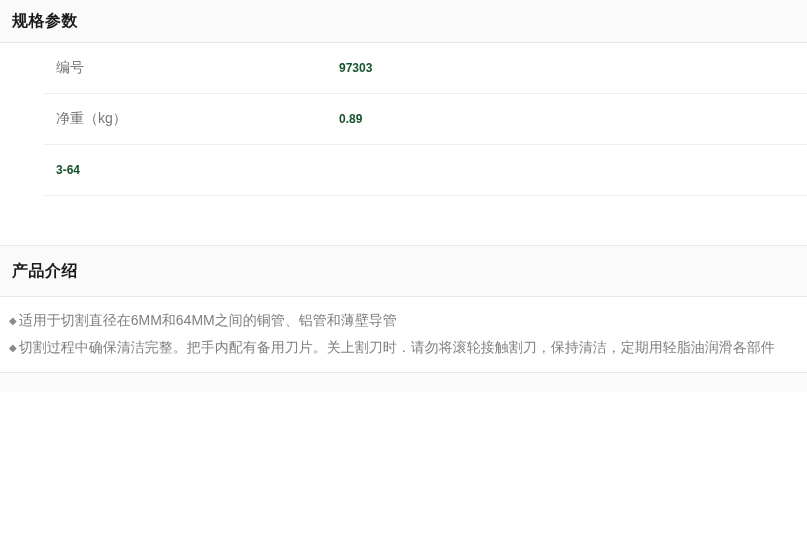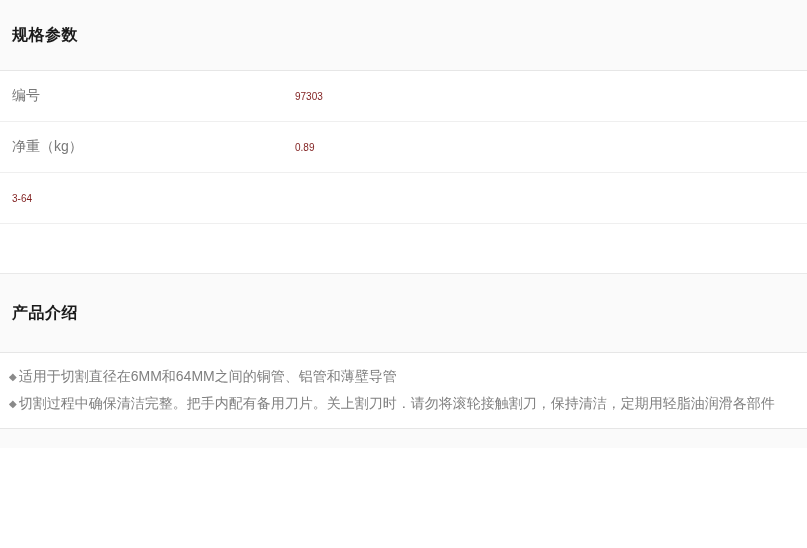--- a/index.html
+++ b/index.html
@@ -7,42 +7,42 @@
     width:807px;height:548px;overflow:hidden;
     background:#ffffff;
     font-family:"Liberation Sans","DejaVu Sans",sans-serif;
     -webkit-font-smoothing:antialiased;
   }
   .section-header{
     height:42px;
     background:#fafafa;
     border-bottom:1px solid #e6e6e6;
     display:flex;align-items:center;
-    padding:14px 12px;
+    padding:0 12px;
     font-size:16px;font-weight:700;color:#1a1a1a;
     letter-spacing:0.5px;
   }
   .section-header.tall{height:50px;}
-  .spec-table{background:#ffffff;}
+  .spec-table{background:#ffffff;margin-left:44px;}
   .spec-row{
     height:50px;
     border-bottom:1px solid #efefef;
     display:flex;align-items:center;
     padding-left:12px;
   }
   .spec-label{
     width:283px;
     color:#787878;
     font-size:14px;
     flex:none;
   }
   .spec-value{
-    color:#7f1d1d;
-    font-size:10px;
-    font-weight:400;
+    color:#14532d;
+    font-size:12px;
+    font-weight:700;
   }
   .table-bottom-spacer{
     height:49px;
     background:#ffffff;
     border-bottom:1px solid #e9e9e9;
   }
   .intro-body{
     background:#ffffff;
     padding:10px 12px 11px 9px;
   }

